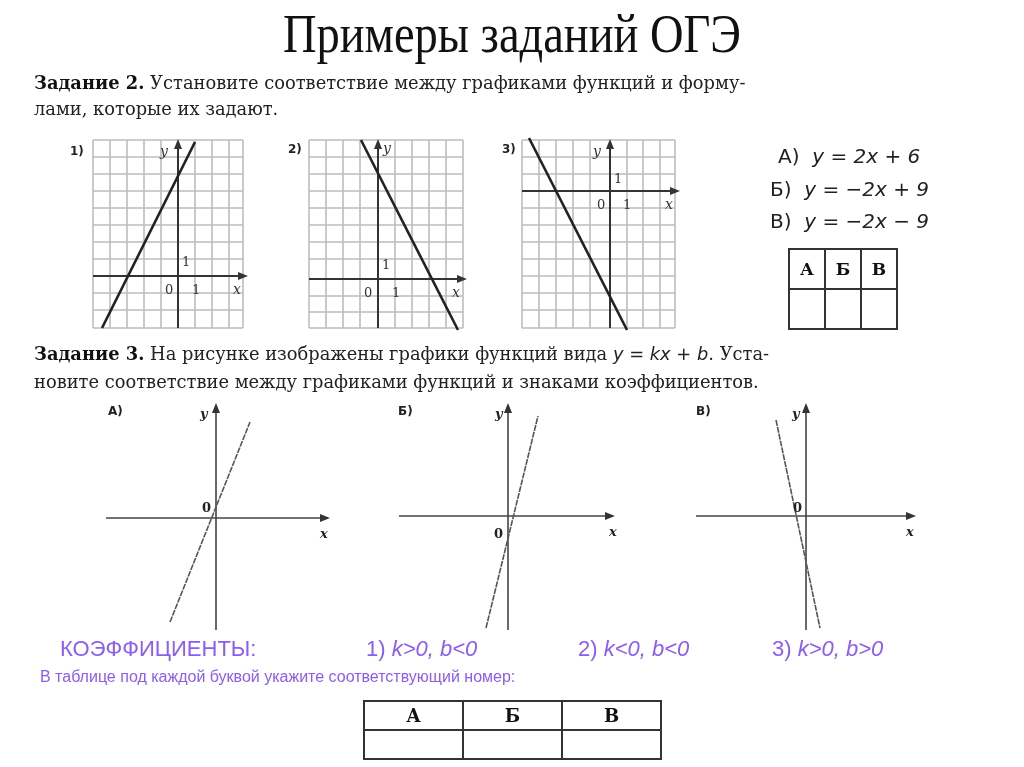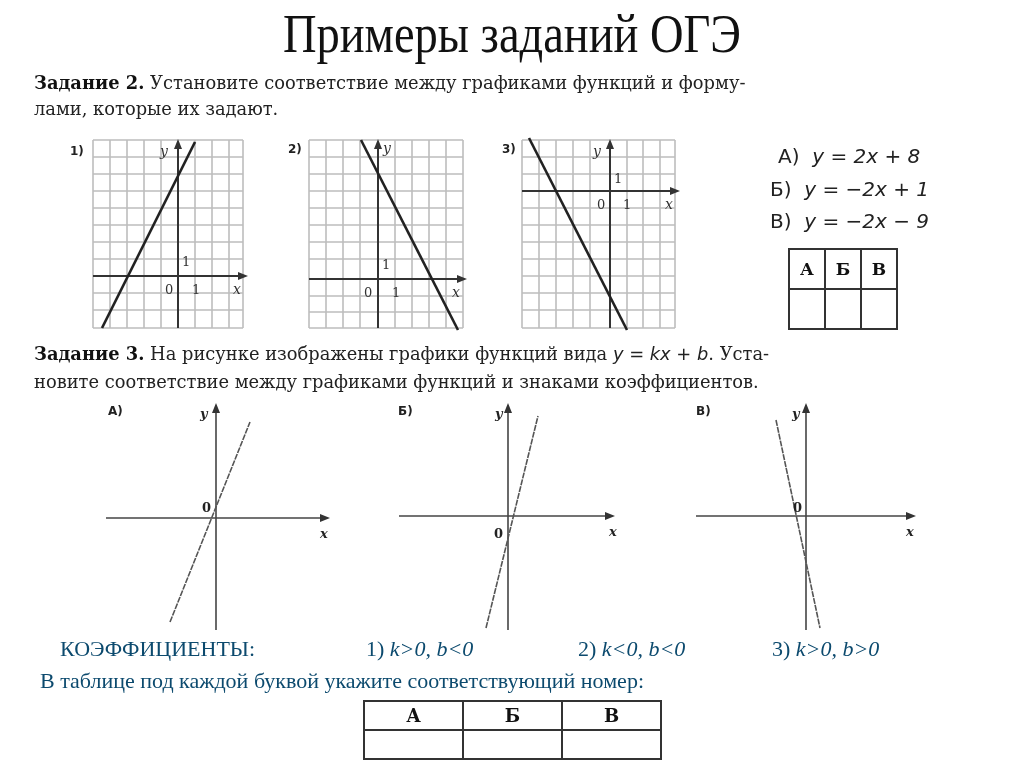--- a/index.html
+++ b/index.html
@@ -7,21 +7,21 @@
   .abs { position: absolute; }
   .title { left: 0; width: 1024px; top: 2px; text-align: center; font-family: "Liberation Serif", serif; font-size: 54px; line-height: 64px; color: #111; transform: scaleX(0.86); transform-origin: center; letter-spacing: 0px; }
   .task-line { font-family: "DejaVu Serif", serif; font-size: 18.5px; line-height: 26px; color: #222; white-space: nowrap; transform-origin: left top; }
   .task-line b { font-weight: bold; color: #111; }
   .task-line i { font-style: italic; }
   .graph-label { font-family: "DejaVu Sans", sans-serif; font-weight: bold; font-size: 12px; color: #222; }
   .formula { font-family: "DejaVu Sans", sans-serif; font-size: 20px; color: #222; white-space: nowrap; }
   .formula i { font-style: italic; }
   table.answer { border-collapse: collapse; position: absolute; }
   table.answer td { border: 2px solid #333; text-align: center; font-family: "DejaVu Serif", serif; font-weight: bold; color: #111; padding: 0; }
-  .coef { font-family: Liberation Serif, serif; font-size: 22px; color: #0c4a6e; white-space: nowrap; }
+  .coef { font-family: Liberation Sans, sans-serif; font-size: 22px; color: #8b5cf6; white-space: nowrap; }
   .coef i { font-style: italic; margin-top: 12px; }
   svg text { font-family: "DejaVu Serif", serif; }
 </style>
 </head>
 <body>
 
 <div class="abs title">Примеры заданий ОГЭ</div>
 
 <div class="abs task-line" style="left:34px; top:70px; transform:scaleX(0.965);">
   <b>Задание 2.</b>
@@ -138,25 +138,25 @@
   <line x1="10" y1="2" x2="108" y2="194" stroke="#222" stroke-width="2.6"></line>
   <text x="74" y="20" font-size="14" font-style="italic" fill="#333">y</text>
   <text x="146" y="73" font-size="14" font-style="italic" fill="#333">x</text>
   <text x="78" y="73" font-size="13" fill="#333">0</text>
   <text x="104" y="73" font-size="13" fill="#333">1</text>
   <text x="95" y="47" font-size="13" fill="#333">1</text>
 </svg>
 
 <div class="abs formula" style="left:778px; top:144px;">
   <span>А)</span>&nbsp;
-  <i>y = 2x + 8</i>
+  <i>y = 2x + 6</i>
 </div>
 <div class="abs formula" style="left:770px; top:177px;">
   <span>Б)</span>&nbsp;
-  <i>y = −2x + 1</i>
+  <i>y = −2x + 9</i>
 </div>
 <div class="abs formula" style="left:770px; top:209px;">
   <span>В)</span>&nbsp;
   <i>y = −2x − 9</i>
 </div>
 
 <table class="answer" style="left:788px; top:248px;">
   <tbody>
       <tr>
     <td style="width:34px; height:38px; font-size:17px;">А</td>
@@ -221,21 +221,21 @@
 </div>
 <div class="abs coef" style="left:578px; top:636px;">
   <span>2)</span>
   <i>k&lt;0, b&lt;0</i>
 </div>
 <div class="abs coef" style="left:772px; top:636px;">
   <span>3)</span>
   <i>k&gt;0, b&gt;0</i>
 </div>
 
-<div class="abs coef" style="left:40px; top:668px; font-size:22px;">В таблице под каждой буквой укажите соответствующий номер:</div>
+<div class="abs coef" style="left:40px; top:668px; font-size:16px;">В таблице под каждой буквой укажите соответствующий номер:</div>
 
 <table class="answer" style="left:363px; top:700px;">
   <tbody>
       <tr>
     <td style="width:97px; height:27px; font-size:18px;">А</td>
     <td style="width:97px; height:27px; font-size:18px;">Б</td>
     <td style="width:97px; height:27px; font-size:18px;">В</td>
   </tr>
   <tr>
     <td style="height:27px;"></td>

